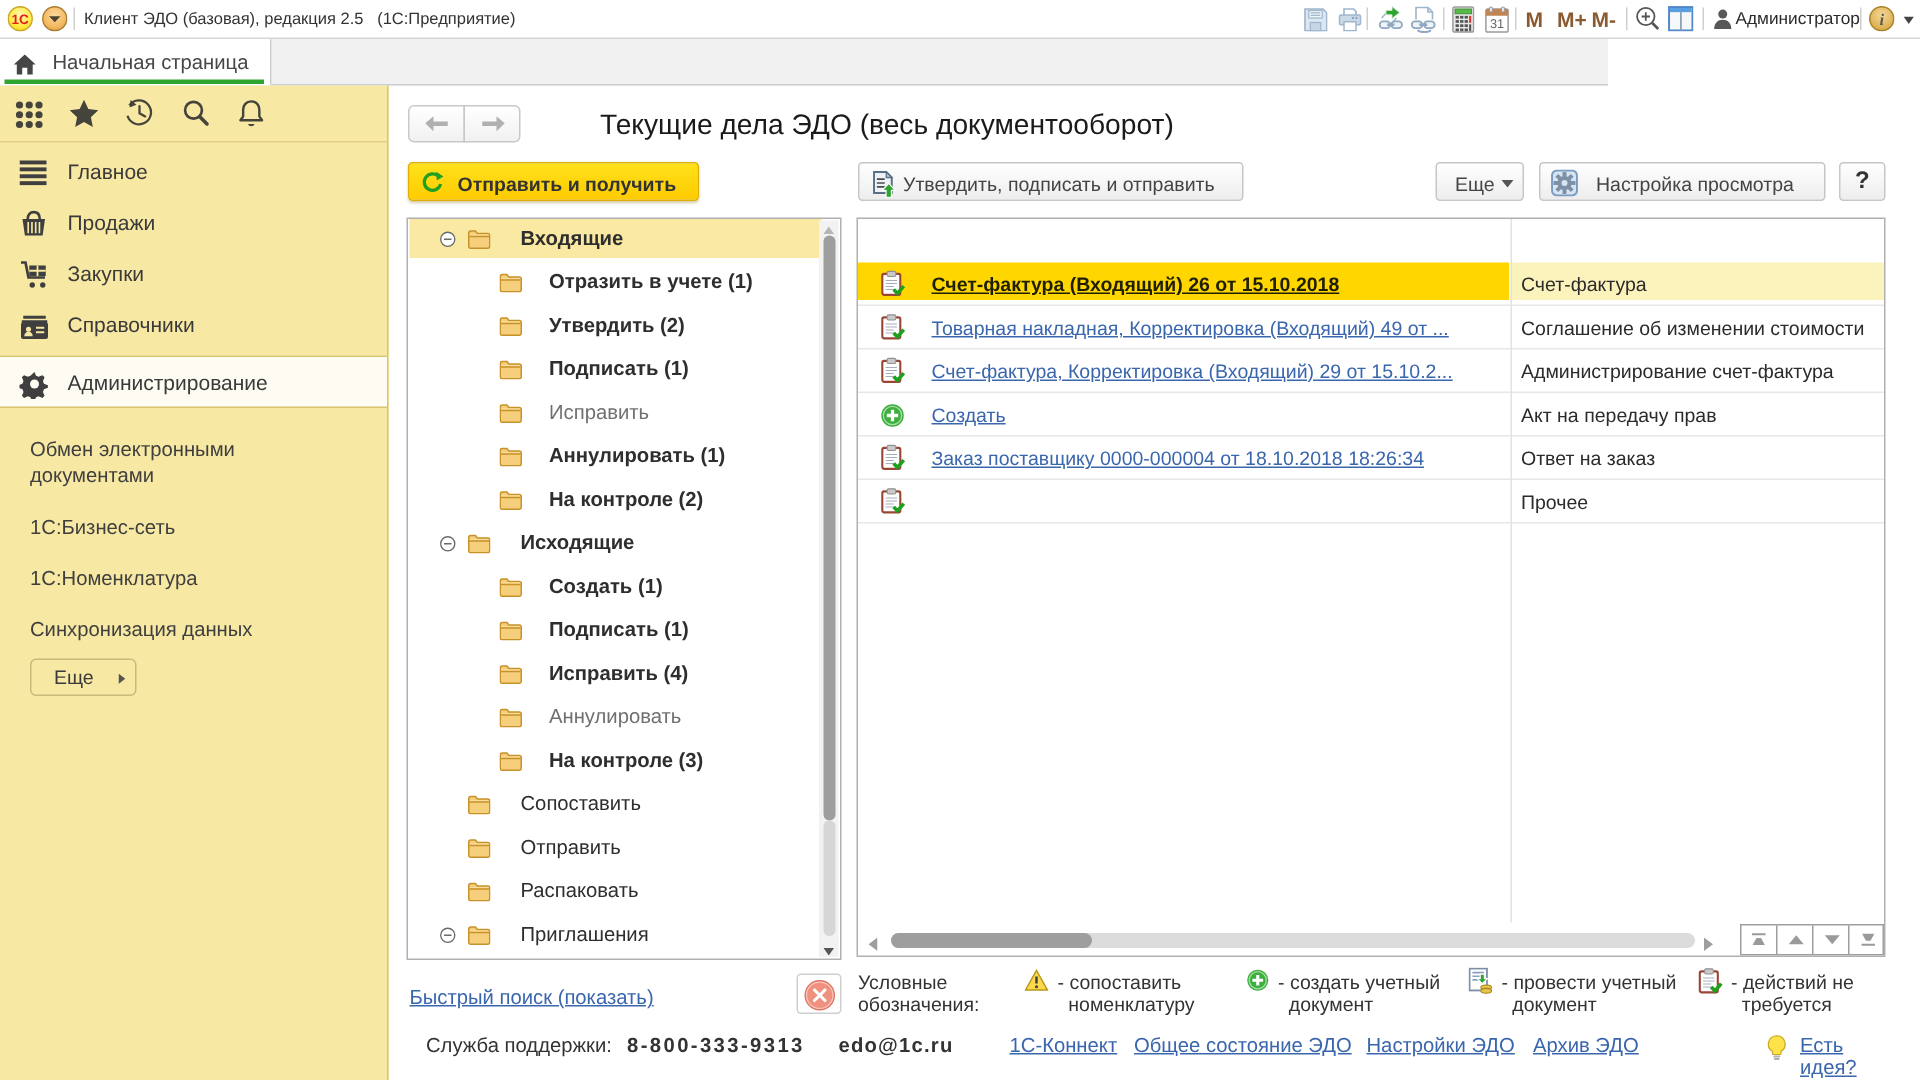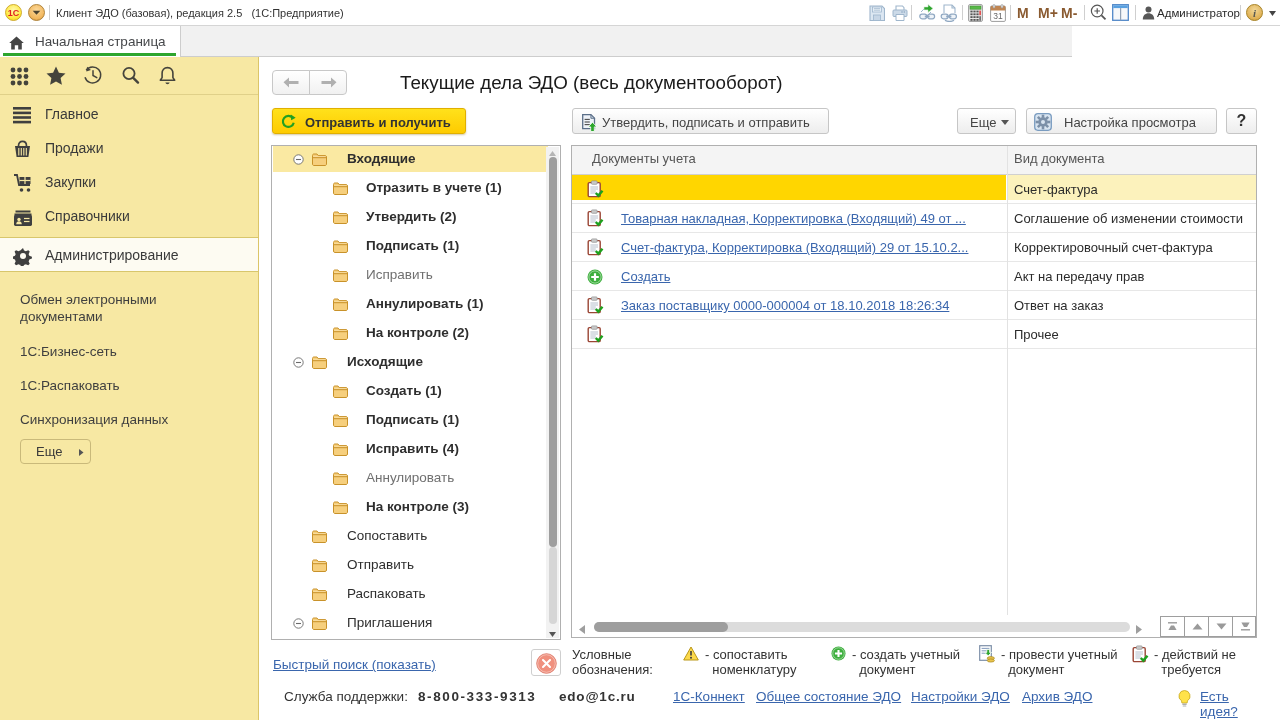--- a/index.html
+++ b/index.html
@@ -312,21 +312,21 @@
       <div class="mitem sel" style="top:180px;height:35px;">
         <svg class="mico" style="top:8px;" width="20" height="20" viewBox="0 0 20 20">
             <path fill="#3f3f3f" d="M10 0.5 l1.2 3.1 a6.6 6.6 0 0 1 2 0.8 l3 -1.3 1.7 1.7 -1.3 3 a6.6 6.6 0 0 1 0.8 2 l3.1 1.2 v2 l-3.1 1.2 a6.6 6.6 0 0 1 -0.8 2 l1.3 3 -1.7 1.7 -3 -1.3 a6.6 6.6 0 0 1 -2 0.8 l-1.2 3.1 h-2 l-1.2 -3.1 a6.6 6.6 0 0 1 -2 -0.8 l-3 1.3 -1.7 -1.7 1.3 -3 a6.6 6.6 0 0 1 -0.8 -2 l-3.1 -1.2 v-2 l3.1 -1.2 a6.6 6.6 0 0 1 0.8 -2 l-1.3 -3 1.7 -1.7 3 1.3 a6.6 6.6 0 0 1 2 -0.8 z" transform="translate(1.5,1.5) scale(0.85)"></path>
             <circle cx="10" cy="10" r="3" fill="#fdfbf2"></circle>
           </svg>
         <div class="mtxt" style="top:9px;">Администрирование</div>
       </div>
     </div>
     <div class="subitem" style="top:235px;line-height:16.5px;">Обмен электронными<br>документами</div>
     <div class="subitem" style="top:285px;">1С:Бизнес-сеть</div>
-    <div class="subitem" style="top:319px;">1С:Распаковать</div>
+    <div class="subitem" style="top:319px;">1С:Номенклатура</div>
     <div class="subitem" style="top:353px;">Синхронизация данных</div>
     <div id="eshe">
         <span style="position:absolute;left:15px;top:4px;">Еще</span>
         <svg class="abs" style="left:58px;top:9px;" width="4.5" height="7" viewBox="0 0 4.5 7">
           <path d="M0 0 v7 L4.5 3.5 z" fill="#555"></path>
         </svg>
       </div>
   </div>
 
   <div id="navbtns">
@@ -547,39 +547,36 @@
         </svg>
       <div class="abs" style="left:2.5px;top:10px;width:8px;height:390px;background:#9e9e9e;border-radius:4px;"></div>
       <div class="abs" style="left:2.5px;top:400px;width:8px;height:77px;background:#d6d6d6;border-radius:4px;"></div>
       <svg class="abs" style="left:3px;top:485px;" width="7" height="5" viewBox="0 0 7 5">
           <path d="M3.5 5 L7 0 H0 z" fill="#555"></path>
         </svg>
     </div>
   </div>
 
   <div id="grid">
-    <div id="ghead">
-        <span class="h1">Документы учета</span>
-        <span class="h2">Вид документа</span>
-      </div>
     <div id="gridrows">
     <div class="grow" style="top:29px;">
           <div class="abs" style="left:0;top:0;width:434px;height:25px;background:#ffd600;"></div>
           <div class="abs" style="left:435px;top:0;width:249px;height:25px;background:#fcf2bc;"></div>
           <svg class="abs" style="left:15px;top:5px;" width="17" height="19" viewBox="0 0 17 19">
       <rect x="1.2" y="2.6" width="12" height="14" rx="1.2" fill="#fff" stroke="#9a4534" stroke-width="1.4"></rect>
       <rect x="4.4" y="0.9" width="5.8" height="3.4" rx="1" fill="#c9c9c9" stroke="#909090" stroke-width="0.7"></rect>
       <g stroke="#a3aebf" stroke-width="0.8">
               <path d="M3.4 7 h7.6"></path>
               <path d="M3.4 9 h7.6"></path>
               <path d="M3.4 11 h5.4"></path>
               <path d="M3.4 13 h6.4"></path>
             </g>
       <path d="M8.8 13 l2.5 2.6 4.2 -4.9" fill="none" stroke="#1da11d" stroke-width="2.4"></path>
     </svg>
+          <span class="glink" style="color:#1f1f00;font-weight:bold;">Счет-фактура (Входящий) 26 от 15.10.2018</span>
           <span class="c2">Счет-фактура</span>
         </div>
     <div class="grow" style="top:58px;">
           <svg class="abs" style="left:15px;top:5px;" width="17" height="19" viewBox="0 0 17 19">
       <rect x="1.2" y="2.6" width="12" height="14" rx="1.2" fill="#fff" stroke="#9a4534" stroke-width="1.4"></rect>
       <rect x="4.4" y="0.9" width="5.8" height="3.4" rx="1" fill="#c9c9c9" stroke="#909090" stroke-width="0.7"></rect>
       <g stroke="#a3aebf" stroke-width="0.8">
               <path d="M3.4 7 h7.6"></path>
               <path d="M3.4 9 h7.6"></path>
               <path d="M3.4 11 h5.4"></path>
@@ -596,21 +593,21 @@
       <rect x="4.4" y="0.9" width="5.8" height="3.4" rx="1" fill="#c9c9c9" stroke="#909090" stroke-width="0.7"></rect>
       <g stroke="#a3aebf" stroke-width="0.8">
               <path d="M3.4 7 h7.6"></path>
               <path d="M3.4 9 h7.6"></path>
               <path d="M3.4 11 h5.4"></path>
               <path d="M3.4 13 h6.4"></path>
             </g>
       <path d="M8.8 13 l2.5 2.6 4.2 -4.9" fill="none" stroke="#1da11d" stroke-width="2.4"></path>
     </svg>
           <span class="glink">Счет-фактура, Корректировка (Входящий) 29 от 15.10.2...</span>
-          <span class="c2">Корректировочный счет-фактура</span>
+          <span class="c2">Администрирование счет-фактура</span>
         </div>
     <div class="grow" style="top:116px;">
           <svg class="abs" style="left:15px;top:7px;" width="16" height="16" viewBox="0 0 16 16">
       <circle cx="8" cy="8" r="7.5" fill="#3daf3d"></circle>
       <circle cx="8" cy="8" r="6.1" fill="none" stroke="#fff" stroke-width="0.9" opacity="0.55"></circle>
       <path d="M8 4.2 v7.6 M4.2 8 h7.6" stroke="#fff" stroke-width="2.2"></path>
     </svg>
           <span class="glink">Создать</span>
           <span class="c2">Акт на передачу прав</span>
         </div>

